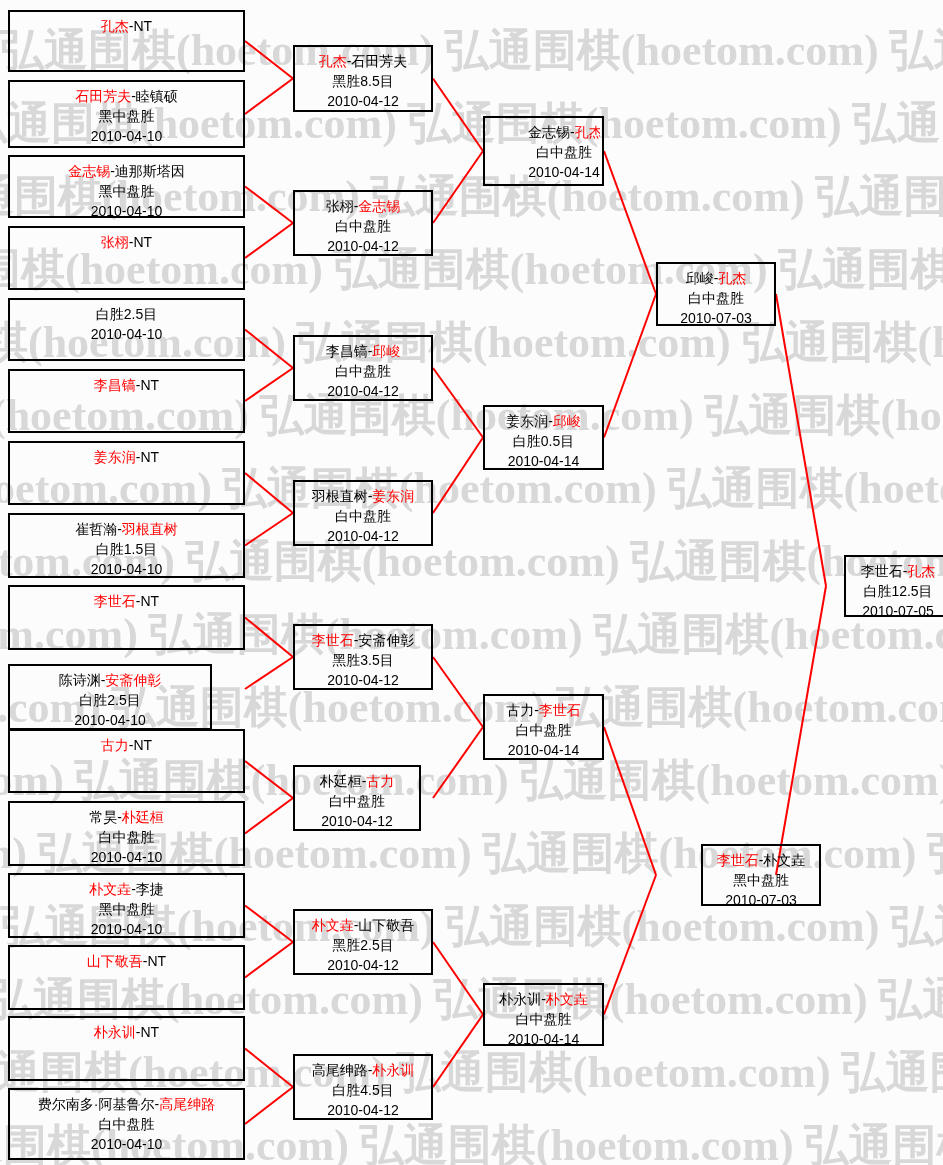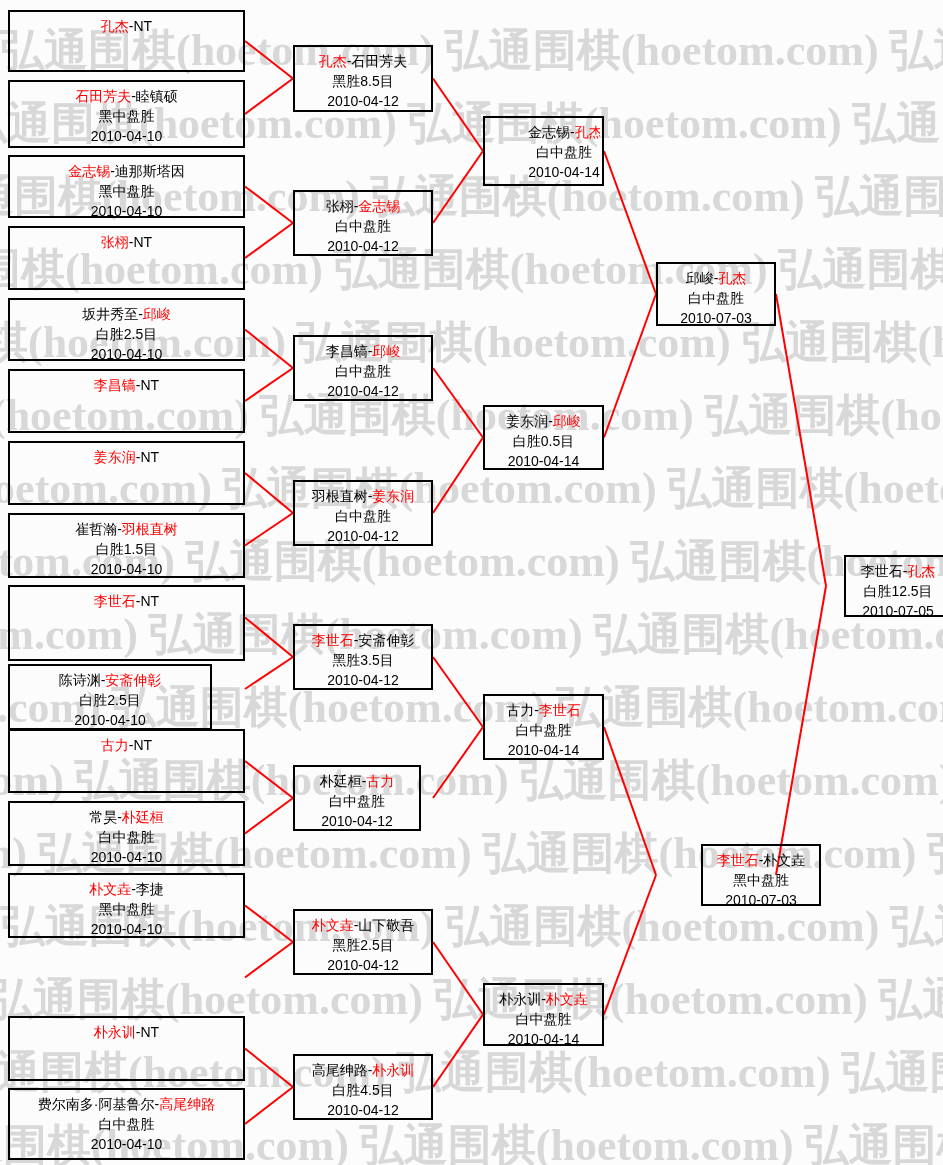--- a/index.html
+++ b/index.html
@@ -103,55 +103,57 @@
     </div>
     <div class="match-box" style="left: 8px; top: 155px; width: 237px; height: 63px;">
       <div class="match-line"><span class="win">金志锡</span><span>-迪那斯塔因</span></div>
       <div class="match-line"><span>黑中盘胜</span></div>
       <div class="match-line"><span>2010-04-10</span></div>
     </div>
     <div class="match-box" style="left: 8px; top: 226px; width: 237px; height: 64px;">
       <div class="match-line"><span class="win">张栩</span><span>-NT</span></div>
     </div>
     <div class="match-box" style="left: 8px; top: 298px; width: 237px; height: 63px;">
-      <div class="match-line"><span>坂井秀至-</span><span class="win">邱峻</span></div>
       <div class="match-line"><span>白胜2.5目</span></div>
       <div class="match-line"><span>2010-04-10</span></div>
     </div>
     <div class="match-box" style="left: 8px; top: 369px; width: 237px; height: 64px;">
       <div class="match-line"><span class="win">李昌镐</span><span>-NT</span></div>
     </div>
     <div class="match-box" style="left: 8px; top: 441px; width: 237px; height: 64px;">
       <div class="match-line"><span class="win">姜东润</span><span>-NT</span></div>
     </div>
     <div class="match-box" style="left: 8px; top: 513px; width: 237px; height: 65px;">
       <div class="match-line"><span>崔哲瀚-</span><span class="win">羽根直树</span></div>
       <div class="match-line"><span>白胜1.5目</span></div>
       <div class="match-line"><span>2010-04-10</span></div>
     </div>
-    <div class="match-box" style="left: 8px; top: 585px; width: 237px; height: 76px;">
+    <div class="match-box" style="left: 8px; top: 585px; width: 237px; height: 65px;">
       <div class="match-line"><span class="win">李世石</span><span>-NT</span></div>
     </div>
     <div class="match-box" style="left: 8px; top: 664px; width: 204px; height: 66px;">
       <div class="match-line"><span>陈诗渊-</span><span class="win">安斋伸彰</span></div>
       <div class="match-line"><span>白胜2.5目</span></div>
       <div class="match-line"><span>2010-04-10</span></div>
     </div>
     <div class="match-box" style="left: 8px; top: 729px; width: 237px; height: 64px;">
       <div class="match-line"><span class="win">古力</span><span>-NT</span></div>
     </div>
     <div class="match-box" style="left: 8px; top: 801px; width: 237px; height: 65px;">
       <div class="match-line"><span>常昊-</span><span class="win">朴廷桓</span></div>
       <div class="match-line"><span>白中盘胜</span></div>
       <div class="match-line"><span>2010-04-10</span></div>
     </div>
     <div class="match-box" style="left: 8px; top: 873px; width: 237px; height: 65px;">
       <div class="match-line"><span class="win">朴文垚</span><span>-李捷</span></div>
       <div class="match-line"><span>黑中盘胜</span></div>
       <div class="match-line"><span>2010-04-10</span></div>
+    </div>
+    <div class="match-box" style="left: 8px; top: 945px; width: 237px; height: 65px;">
+      <div class="match-line"><span class="win">山下敬吾</span><span>-NT</span></div>
     </div>
     <div class="match-box" style="left: 8px; top: 1016px; width: 237px; height: 65px;">
       <div class="match-line"><span class="win">朴永训</span><span>-NT</span></div>
     </div>
     <div class="match-box" style="left: 8px; top: 1088px; width: 237px; height: 72px;">
       <div class="match-line"><span>费尔南多·阿基鲁尔-</span><span class="win">高尾绅路</span></div>
       <div class="match-line"><span>白中盘胜</span></div>
       <div class="match-line"><span>2010-04-10</span></div>
     </div>
     <div class="match-box" style="left: 293px; top: 45px; width: 140px; height: 67px;">

